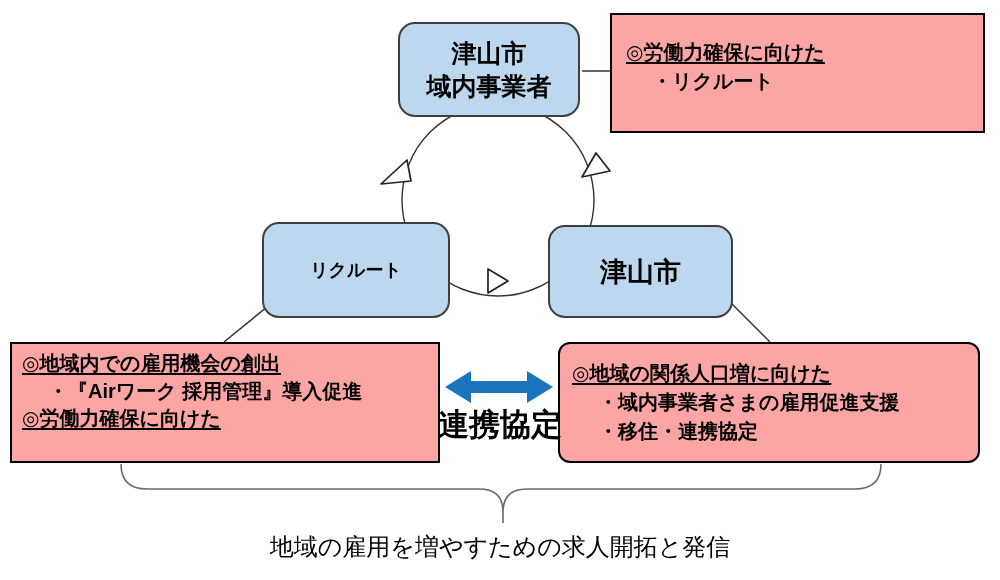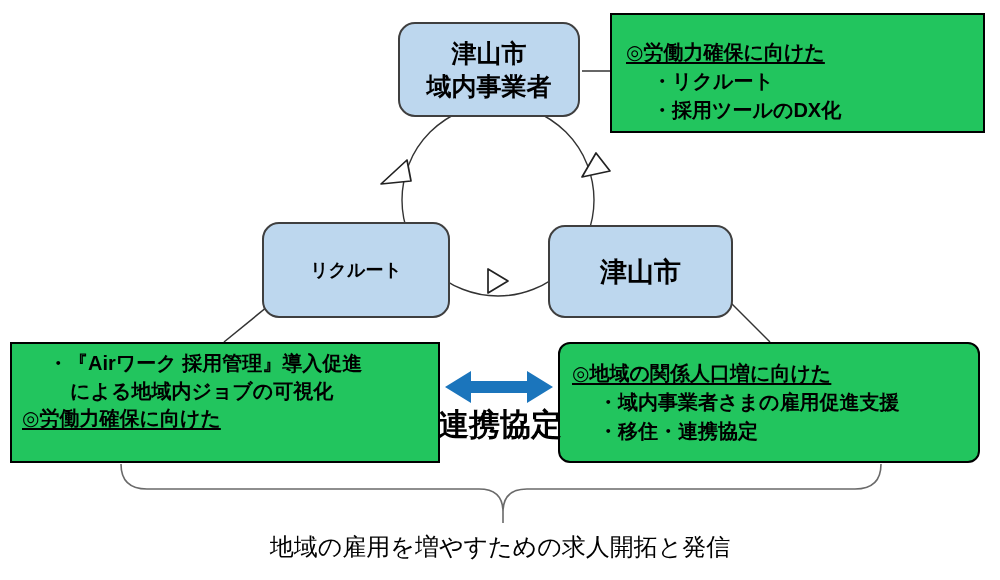--- a/index.html
+++ b/index.html
@@ -31,21 +31,21 @@
     font-weight: bold;
     color: #000;
     z-index: 2;
   }
   #node-business { left: 398px; top: 22px;  width: 182px; height: 95px; font-size: 25px; line-height: 1.32; }
   #node-recruit  { left: 262px; top: 222px; width: 188px; height: 96px; font-size: 18px; }
   #node-city     { left: 548px; top: 225px; width: 185px; height: 93px; font-size: 27px; }
 
   .panel {
     position: absolute;
-    background: #22c55e;
+    background: #fca5a5;
     border: 2px solid #000;
     font-weight: bold;
     font-size: 20px;
     color: #000;
     z-index: 2;
   }
   #panel-workforce { left: 610px; top: 13px;  width: 375px; height: 120px; padding: 23px 4px 0 14px; line-height: 29px; }
   #panel-recruit   { left: 10px;  top: 342px; width: 430px; height: 121px; padding: 6px 4px 0 10px;  line-height: 27.5px; }
   #panel-city      { left: 558px; top: 342px; width: 422px; height: 121px; padding: 15px 4px 0 12px; line-height: 29px; border-radius: 12px; }
 
@@ -102,26 +102,25 @@
   <div class="node" id="node-recruit">
     <span>リクルート</span>
   </div>
   <div class="node" id="node-city">
     <span>津山市</span>
   </div>
 
   <div class="panel" id="panel-workforce">
     <div class="u">◎労働力確保に向けた</div>
     <div class="ind1">・リクルート</div>
-    <div class="ind1">・採用ツールのDX化</div>
   </div>
 
   <div class="panel" id="panel-recruit">
+    <div class="u">◎地域内での雇用機会の創出</div>
     <div class="ind1">・『Airワーク 採用管理』導入促進</div>
-    <div class="ind2">による地域内ジョブの可視化</div>
     <div class="u">◎労働力確保に向けた</div>
   </div>
 
   <div class="panel" id="panel-city">
     <div class="u">◎地域の関係人口増に向けた</div>
     <div class="ind1">・域内事業者さまの雇用促進支援</div>
     <div class="ind1">・移住・連携協定</div>
   </div>
 
   <div id="partnership-label">連携協定</div>

